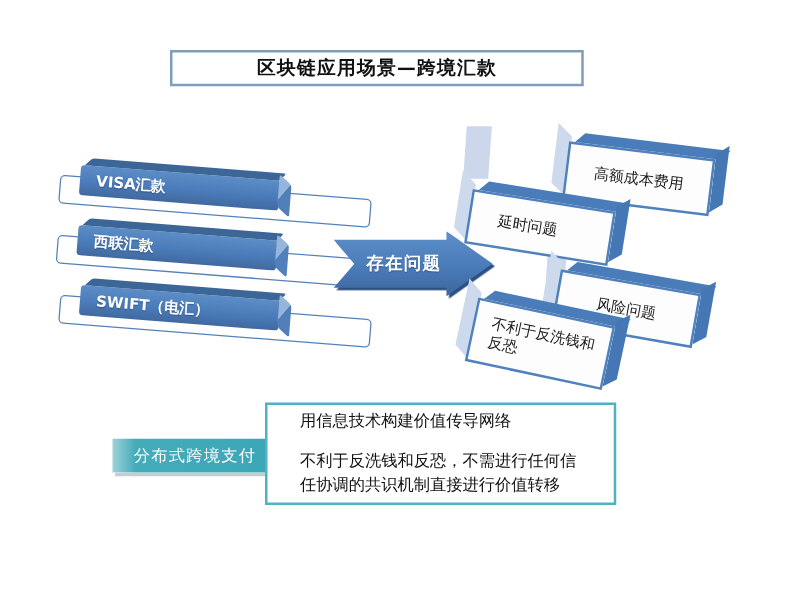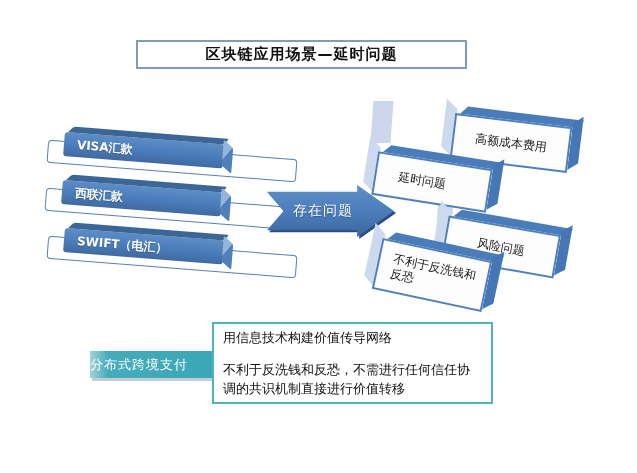--- a/index.html
+++ b/index.html
@@ -41,21 +41,21 @@
     transform:skewY(38deg);transform-origin:0 0;border-radius:2px;
   }
 
   
   .arrow-shadow{position:absolute;left:267px;top:185px;width:127px;height:52px;
     filter:drop-shadow(2px 2px 0 #2a4f80);}
   .arrow{
     width:100%;height:100%;
     background:linear-gradient(180deg,#5e8fc9 0%,#4a7cba 55%,#3c659c 100%);
     clip-path:polygon(0 13%,71% 13%,71% 0,100% 50%,71% 100%,71% 87%,0 87%,13% 50%);
-    display:flex;align-items:center;color:#fff;font-weight:400;font-size:14px;
+    display:flex;align-items:center;color:#fff;font-weight:700;font-size:14px;
     padding-left:26px;letter-spacing:1px;text-shadow:0 1px 1px rgba(0,0,0,.3);
   }
 
   
   .pbox{position:absolute;}
   .pbox .front{
     position:relative;z-index:2;background:#fdfdfe;border:2px solid #4f81bd;
     display:flex;align-items:center;color:#1a1a1a;font-size:12px;line-height:1.25;
   }
   .pbox .top{
@@ -71,38 +71,38 @@
     background:#cdd9ed;transform:skewY(38deg);transform-origin:100% 0;
   }
   .center{justify-content:center;}
 
   .decor{position:absolute;background:#ccd7eb;transform:rotate(4deg) skewY(-4deg);}
 
   
   .sol-label{
     position:absolute;left:90px;top:351px;width:132px;height:27px;
     background:linear-gradient(90deg,#9ed3da 0%,#45abba 14%,#3aa7b6 100%);
-    color:#fff;font-size:13px;display:flex;align-items:center;
+    color:#fff;font-size:13px;display:flex;align-items:center;justify-content:center;
     letter-spacing:1px;box-shadow:2px 3px 0 #c2ced1;
   }
   .sol-box{
     position:absolute;left:212px;top:322px;width:281px;height:82px;
     border:2px solid #4fb2c1;background:#fff;color:#111;
-    padding:5px 9px;font-size:13px;line-height:1.45;
+    padding:5px 26px;font-size:13px;line-height:1.45;
   }
   .sol-box .p1{margin:0 0 13px 0;}
   .sol-box .p2{margin:0;}
 </style>
 </head>
 <body>
 
 <div class="stage">
 
   <div class="title-box">
-    <span>区块链应用场景—延时问题</span>
+    <span>区块链应用场景—跨境汇款</span>
   </div>
 
   <div class="barwrap" style="left:64px;top:132px;">
     <div class="track"></div>
     <div class="lbar">
       <span>VISA汇款</span>
     </div>
   </div>
 
   <div class="barwrap" style="left:62px;top:180px;">

